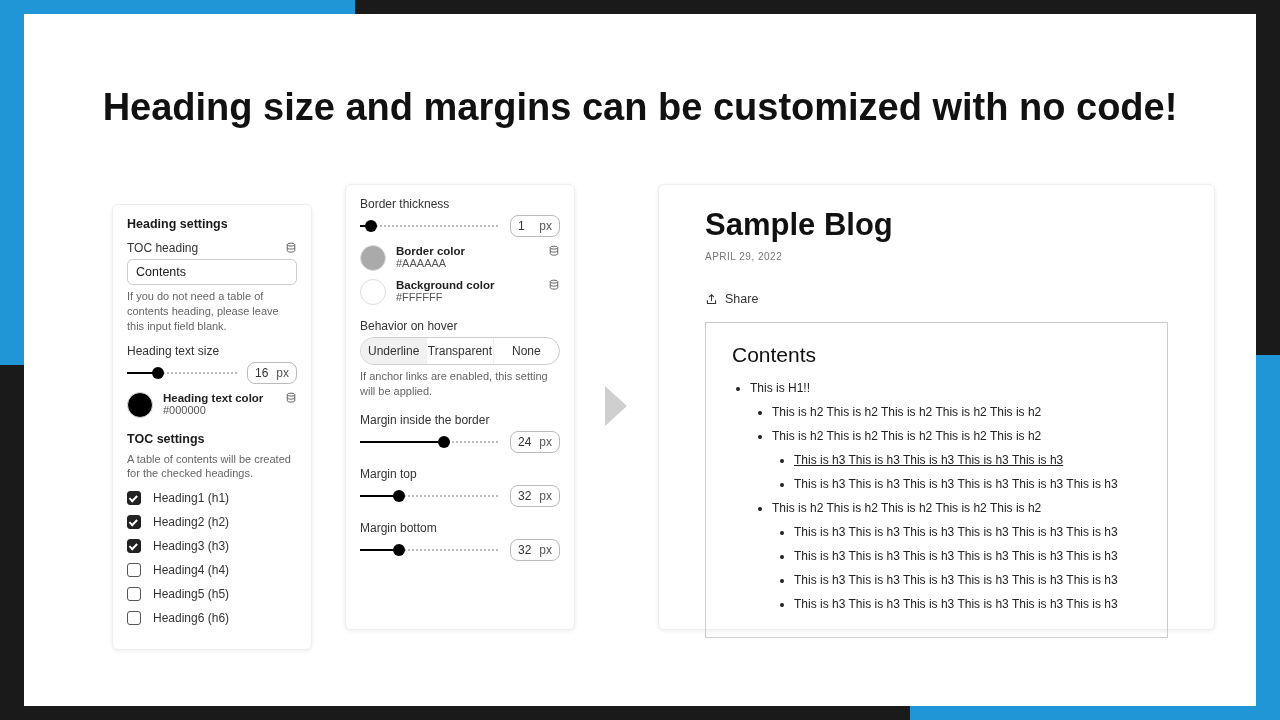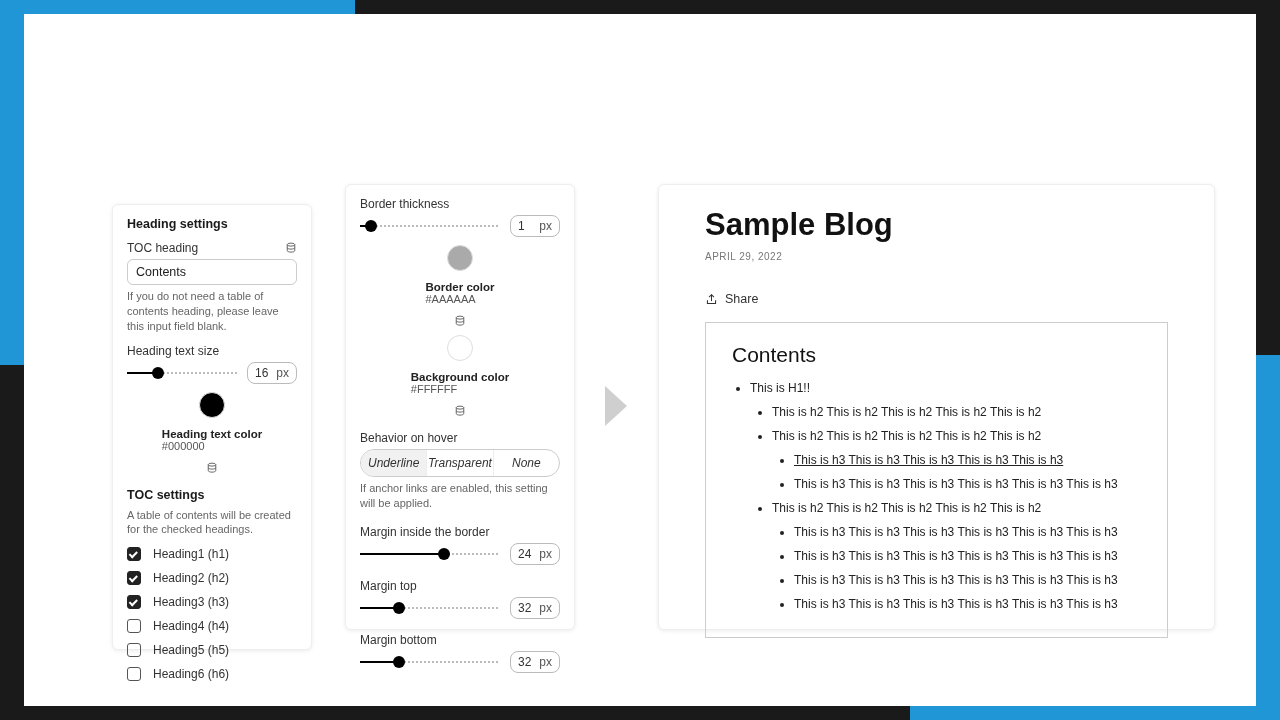--- a/index.html
+++ b/index.html
@@ -53,32 +53,32 @@
   .helper { font-size: 11px; color: #666; margin-top: 4px; line-height: 1.35; }
 
   .slider-row { display: flex; align-items: center; gap: 10px; margin-top: 4px; }
   .slider { position: relative; flex: 1; height: 14px; }
   .slider-track-full { position: absolute; top: 6px; left: 0; right: 0; height: 2px; background: repeating-linear-gradient(to right, #bbb 0 2px, transparent 2px 4px); }
   .slider-fill { position: absolute; top: 6px; left: 0; height: 2px; background: #000; }
   .slider-thumb { position: absolute; top: 1px; width: 12px; height: 12px; border-radius: 50%; background: #000; transform: translateX(-50%); }
   .num-box { display: flex; align-items: center; border: 1px solid #bbb; border-radius: 8px; padding: 3px 7px; font-size: 12px; gap: 6px; min-width: 50px; justify-content: space-between; }
   .num-box .unit { color: #555; }
 
-  .swatch-row { display: flex; align-items: center; gap: 10px; margin-top: 8px; flex-direction: column; }
+  .swatch-row { display: flex; align-items: flex-start; gap: 10px; margin-top: 8px; }
   .swatch { width: 26px; height: 26px; border-radius: 50%; border: 1px solid #ddd; flex-shrink: 0; }
   .swatch-info { flex: 1; }
   .swatch-label { font-size: 11.5px; font-weight: 600; color: #222; }
   .swatch-hex { font-size: 11px; color: #555; }
 
   .check-row { display: flex; align-items: center; gap: 12px; margin-top: 10px; }
   .chk { width: 14px; height: 14px; border: 1.5px solid #555; border-radius: 3px; display: inline-flex; align-items: center; justify-content: center; flex-shrink: 0; }
   .chk.checked { background: #222; border-color: #222; }
   .chk.checked::after { content: ""; width: 6px; height: 3px; border-left: 2px solid #fff; border-bottom: 2px solid #fff; transform: rotate(-45deg) translateY(-1px); }
 
-  .seg { display: flex; border: 1px solid #ccc; border-radius: 14px; overflow: hidden; margin-top: 4px; font-style: italic; }
+  .seg { display: flex; border: 1px solid #ccc; border-radius: 14px; overflow: hidden; margin-top: 4px; }
   .seg div { flex: 1; text-align: center; padding: 6px 0; font-size: 12px; color: #333; }
   .seg div.active { background: #f1f1f1; font-weight: 500; }
   .seg div:not(:last-child){ border-right: 1px solid #eee; }
 
   .arrow { position: absolute; left: 577px; top: 370px; color: #bbb; }
   .arrow svg { width: 30px; height: 44px; display: block; }
 
   .blog-title { font-size: 31px; font-weight: 600; color: #111; }
   .blog-date { font-size: 10px; letter-spacing: 0.5px; color: #777; margin-top: 8px; }
   .share-row { display: flex; align-items: center; gap: 7px; font-size: 12.5px; color: #333; margin-top: 30px; }
@@ -92,20 +92,21 @@
   .underlined { text-decoration: underline; }
 </style>
 </head>
 <body>
 
 <div class="bg-blue-left"></div>
 <div class="bg-blue-right"></div>
 
 <div class="white-panel">
 
+  <h1 class="main-title">Heading size and margins can be customized with no code!</h1>
 
   <div class="card card-a">
     <div class="section-title">Heading settings</div>
 
     <div class="label-row" style="margin-top:10px;">
       <div class="field-label" style="margin:0">TOC heading</div>
       <span class="db-icon">
           <svg viewBox="0 0 16 16" fill="none" stroke="currentColor" stroke-width="1.2">
             <ellipse cx="8" cy="3.5" rx="5" ry="2"></ellipse>
             <path d="M3 3.5v4c0 1.1 2.2 2 5 2s5-.9 5-2v-4"></path>

